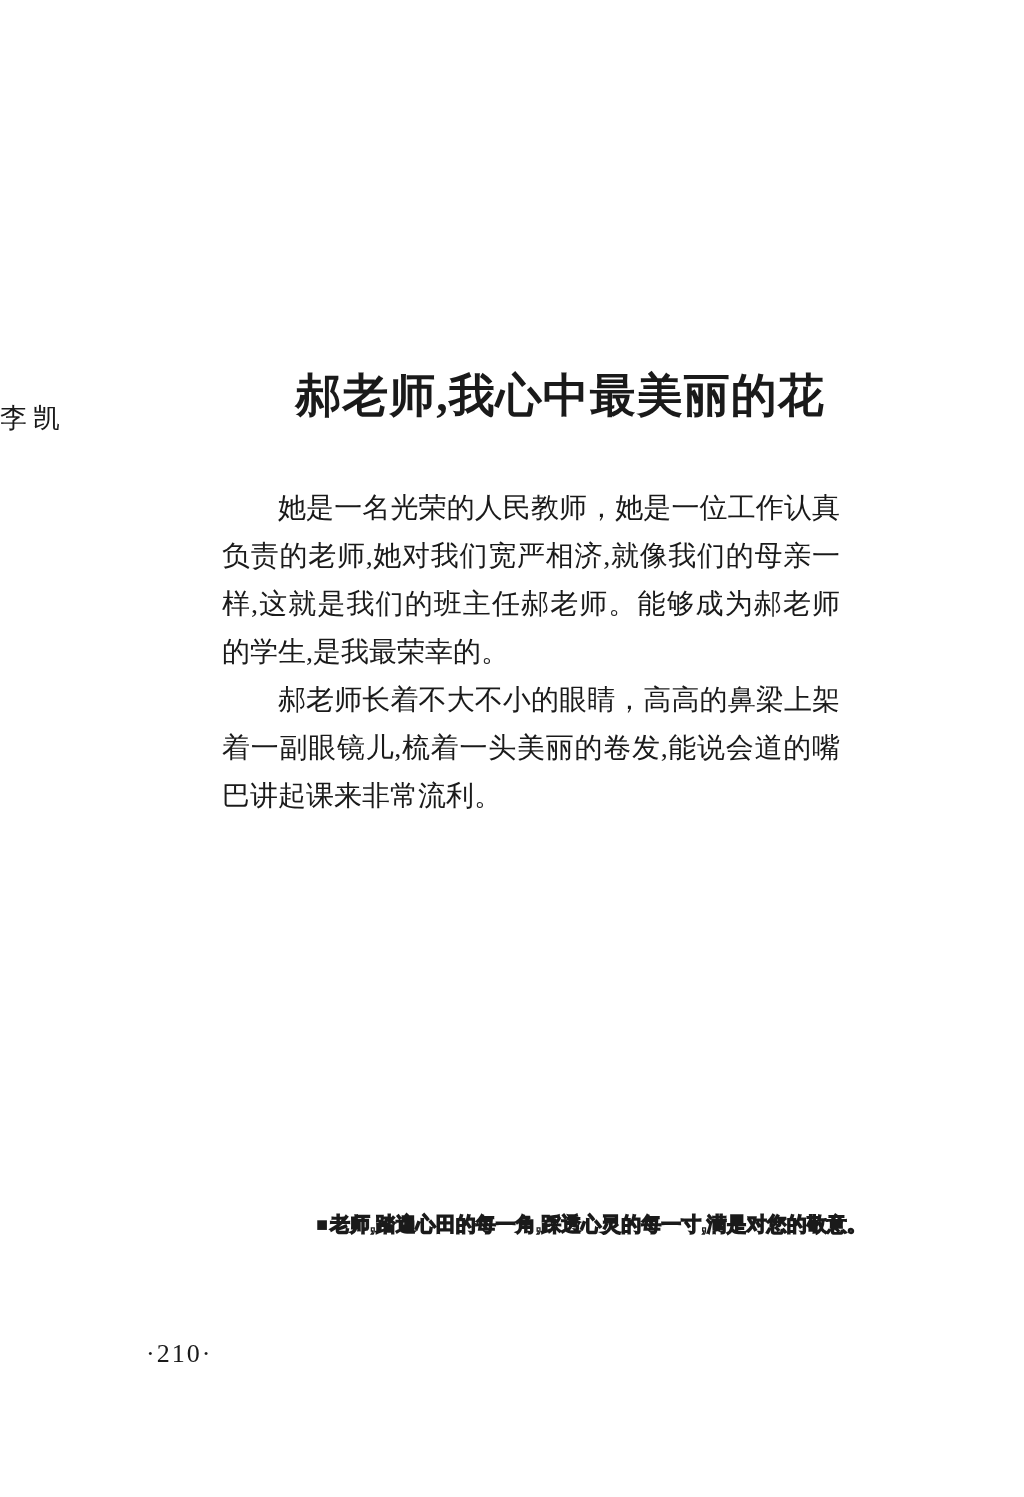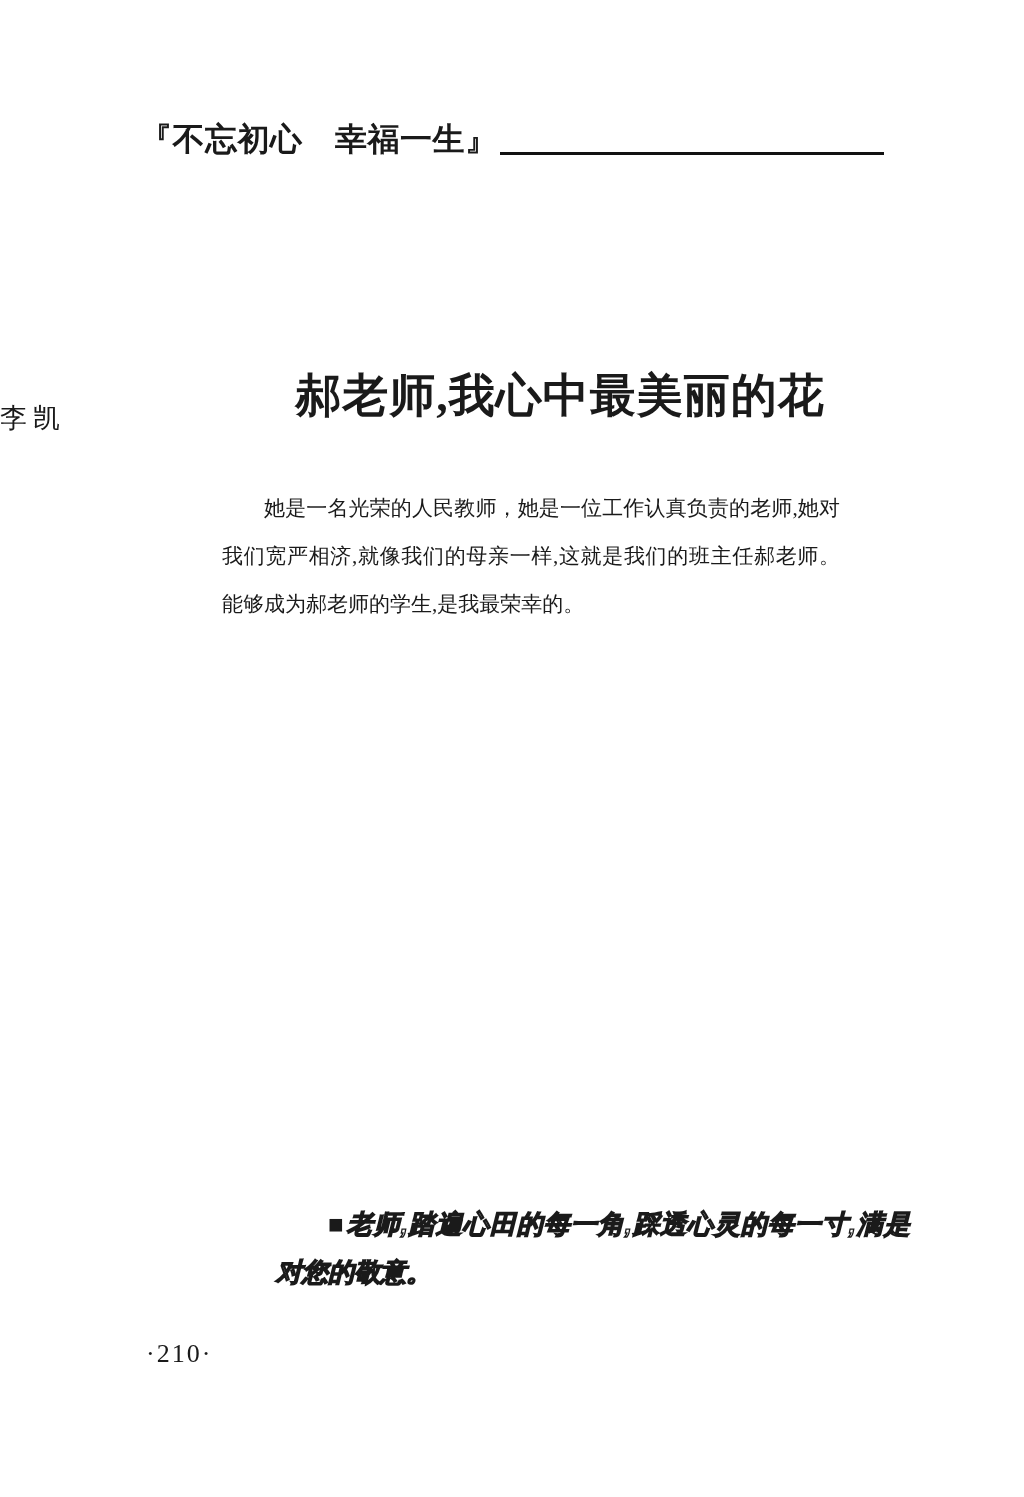--- a/index.html
+++ b/index.html
@@ -66,44 +66,43 @@
     line-height: 36px;
     letter-spacing: 6px;
   }
 
   
   .article-body {
     position: absolute;
     left: 222px;
     top: 484px;
     width: 618px;
-    font-size: 21px;
+    font-size: 28px;
     line-height: 48px;
     text-align: justify;
     text-justify: inter-character;
   }
   .article-body p {
     margin: 0;
     text-indent: 2em;
   }
 
   
   .teacher-quote {
     position: absolute;
     left: 276px;
     top: 1200px;
     width: 634px;
     font-family: "Liberation Sans", sans-serif;
     font-weight: 700;
-    font-size: 26px;
+    font-size: 20px;
     line-height: 48px;
     text-indent: 2em;
     text-align: justify;
     text-justify: inter-character;
-    font-style: italic;
   }
   .teacher-quote .quote-text {
     color: #1a1a1a;
   }
   @supports (-webkit-text-stroke: 1px black) {
     .teacher-quote .quote-text {
       color: #ffffff;
       -webkit-text-stroke: 1.3px #1a1a1a;
     }
   }
@@ -121,31 +120,28 @@
     font-size: 26px;
     line-height: 40px;
     letter-spacing: 2px;
   }
 </style>
 </head>
 <body>
 
 <div class="page">
 
-  <div class="running-header">
-    <span class="series-title">『不忘初心　幸福一生』</span>
-    <span class="header-rule"></span>
-  </div>
 
   <h1 class="article-title">郝老师,我心中最美丽的花</h1>
 
   <div class="article-author">李凯</div>
 
   <div class="article-body">
     <p>她是一名光荣的人民教师，她是一位工作认真负责的老师,她对我们宽严相济,就像我们的母亲一样,这就是我们的班主任郝老师。能够成为郝老师的学生,是我最荣幸的。</p>
+    <p>郝老师长着不大不小的眼睛，高高的鼻梁上架着一副眼镜儿,梳着一头美丽的卷发,能说会道的嘴巴讲起课来非常流利。</p>
   </div>
 
   <div class="teacher-quote">
     <span class="quote-marker">■</span><span class="quote-text">老师,踏遍心田的每一角,踩透心灵的每一寸,满是对您的敬意。</span>
   </div>
 
   <div class="page-number">·210·</div>
 
 </div>
 

